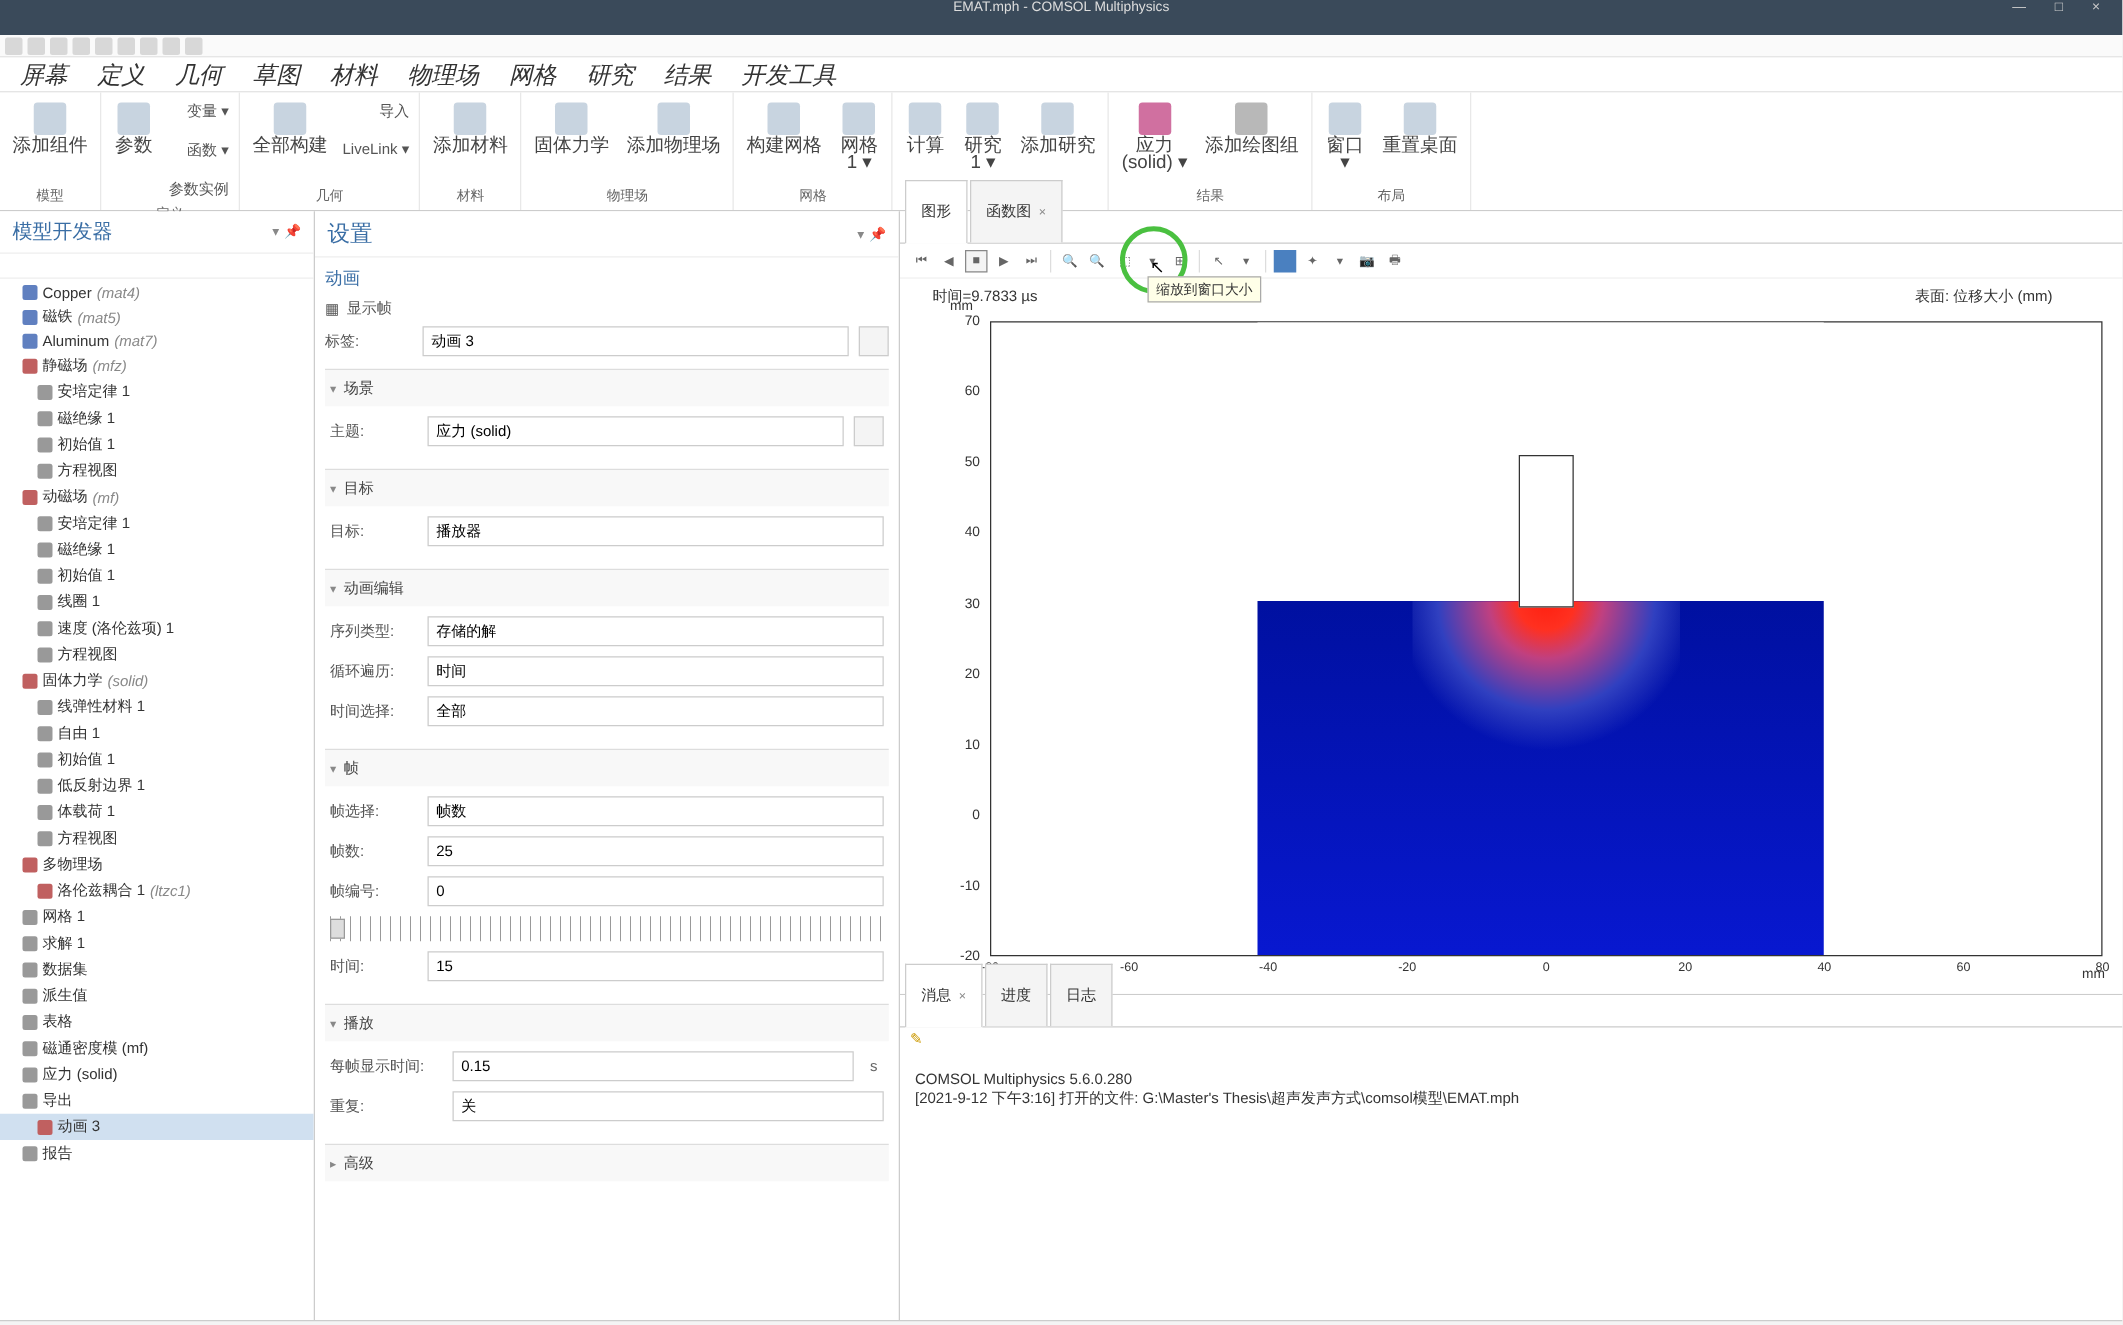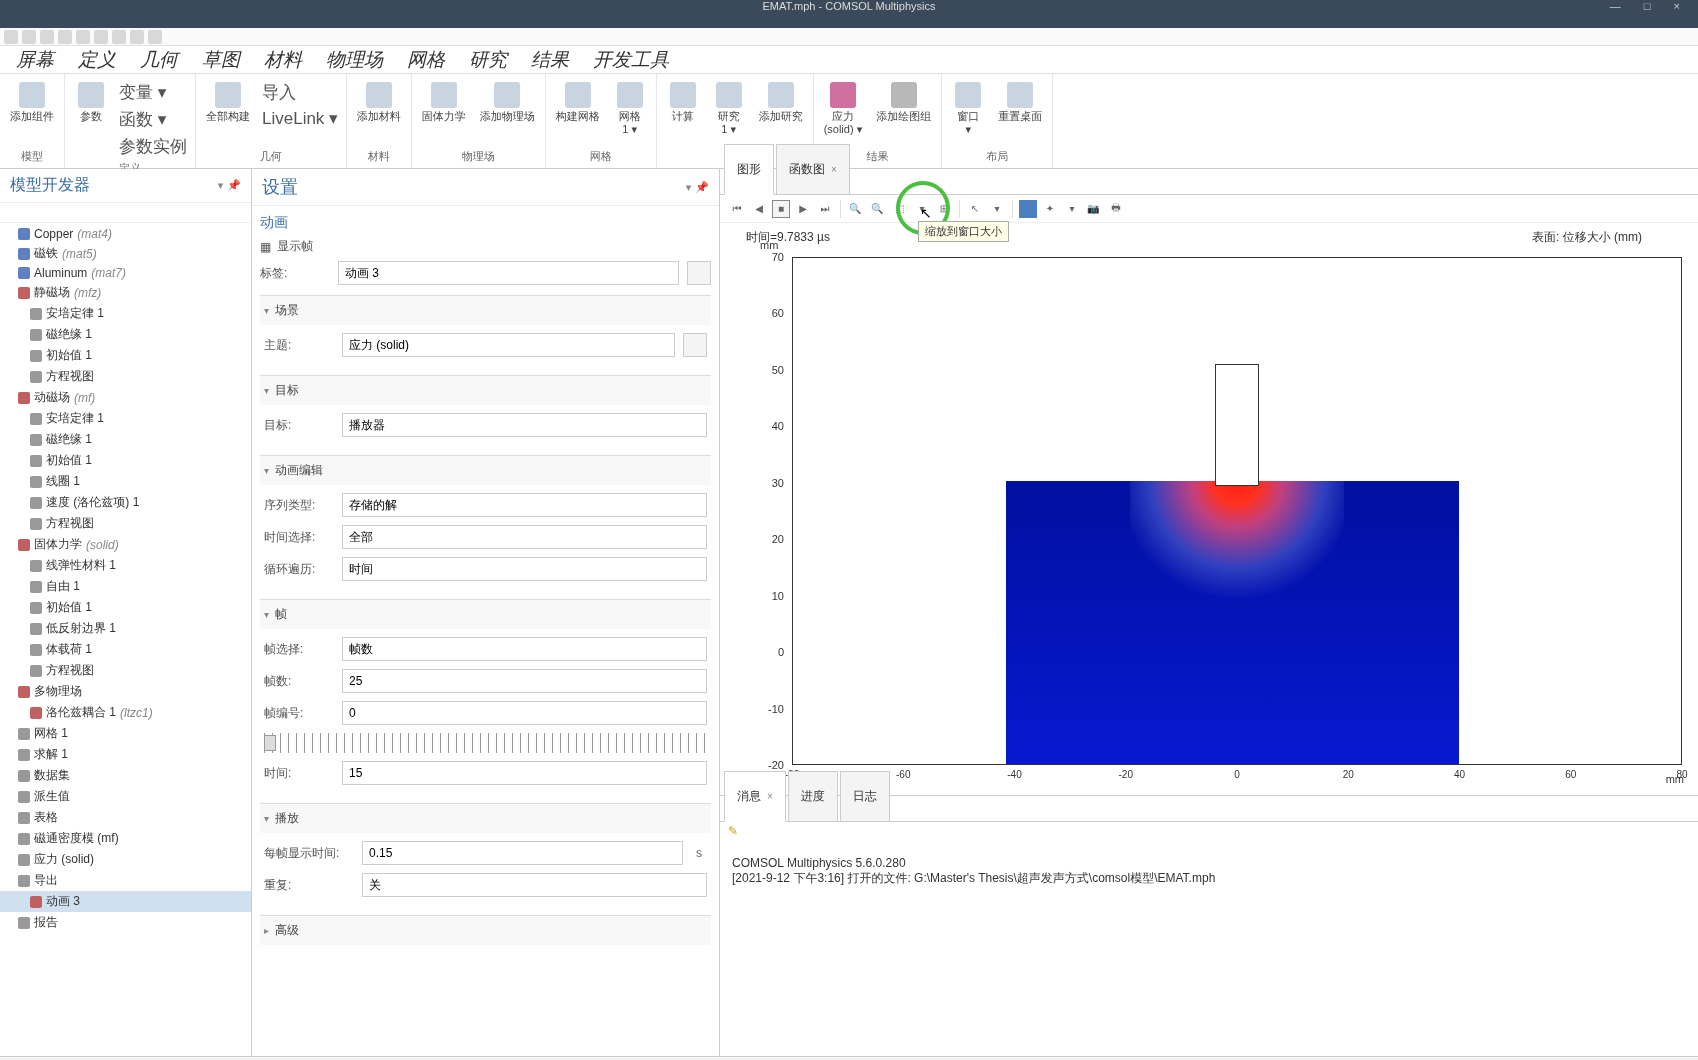--- a/index.html
+++ b/index.html
@@ -15,22 +15,22 @@
 .menubar .mitem { padding: 0 12px; height: 100%; display: flex; align-items: center; cursor: pointer; font-size: 19px; font-style: italic; }
 
 .ribbon { height: 95px; background: #fff; border-bottom: 1px solid #ccc; display: flex; }
 .rgroup { border-right: 1px solid #e8e8e8; padding: 2px 6px; display: flex; flex-direction: column; justify-content: space-between; }
 .rgroup .tools { display: flex; gap: 6px; align-items: flex-start; flex: 1; padding-top: 4px; }
 .rgroup .glabel { text-align: center; font-size: 11px; color: #666; padding: 2px 0; }
 .rbtn { display: flex; flex-direction: column; align-items: center; justify-content: center; padding: 2px 4px; cursor: pointer; min-width: 40px; }
 .rbtn .ricon { width: 26px; height: 26px; background: #c8d4e0; border-radius: 3px; margin-bottom: 2px; }
 .rbtn .ricon.pink { background: #d070a0; }
 .rbtn .ricon.gray { background: #b8b8b8; }
-.rbtn .rlabel { font-size: 11px; text-align: center; color: #444; line-height: 13px; }
-.rsmall { display:flex; flex-direction:column; gap:2px; font-size:17px; color:#555;}
+.rbtn .rlabel { font-size: 15px; text-align: center; color: #444; line-height: 13px; }
+.rsmall { display:flex; flex-direction:column; gap:12px; font-size:12px; color:#555;text-align:right;}
 .rsmall span{padding:1px 2px; cursor:pointer;}
 
 .workarea { display: flex; height: calc(100vh - 12px - 18px - 28px - 95px - 20px); }
 
 .panel { background: #fff; border-right: 1px solid #ccc; display: flex; flex-direction: column; }
 .panel-left { width: 252px; }
 .panel-mid { width: 468px; }
 .panel-right { flex: 1; display: flex; flex-direction: column; }
 
 .pheader { padding: 6px 10px; font-size: 18px; color: #3a6ea5; display: flex; justify-content: space-between; align-items: center; border-bottom:1px solid #eee;}
@@ -462,26 +462,26 @@
       <div class="section">
         <div class="section-h">
             <span>动画编辑</span>
           </div>
         <div class="section-body">
           <div class="frow">
               <span class="flabel">序列类型:</span>
               <input class="finput" value="存储的解" style="">
             </div>
           <div class="frow">
+              <span class="flabel">循环遍历:</span>
+              <input class="finput" value="时间" style="">
+            </div>
+          <div class="frow">
               <span class="flabel">时间选择:</span>
               <input class="finput" value="全部" style="">
-            </div>
-          <div class="frow">
-              <span class="flabel">循环遍历:</span>
-              <input class="finput" value="时间" style="">
             </div>
         </div>
       </div>
 
       <div class="section">
         <div class="section-h">
             <span>帧</span>
           </div>
         <div class="section-body">
           <div class="frow">

